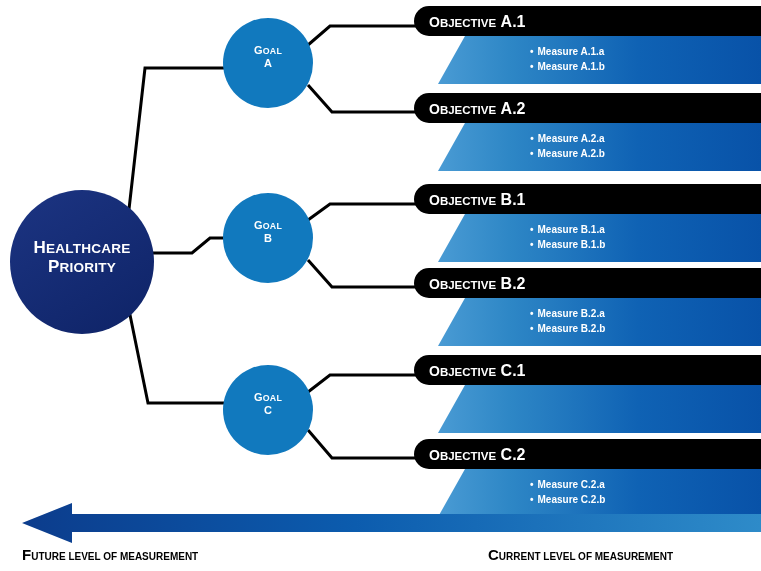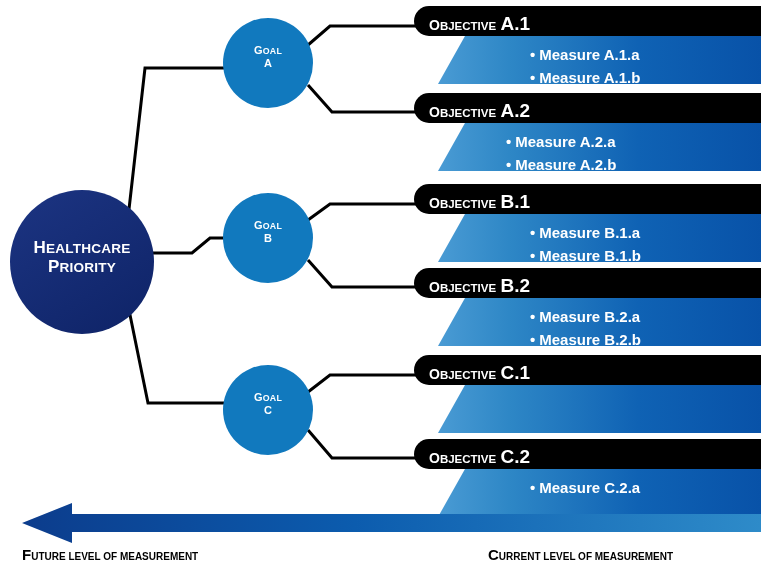--- a/index.html
+++ b/index.html
@@ -45,26 +45,26 @@
   .sc-small { font-size: 0.80em; }
 
   .objective-text {
     position: absolute;
     color: #ffffff;
     font-weight: bold;
     white-space: nowrap;
   }
   .objective-text .obj-word-first { font-size: 14px; }
   .objective-text .obj-word-rest { font-size: 11.5px; text-align: right; }
-  .objective-text .obj-code { font-size: 19px; }
+  .objective-text .obj-code { font-size: 16px; }
 
   .measure-list {
     position: absolute;
     color: #ffffff;
-    font-size: 15px;
+    font-size: 10px;
     font-weight: bold;
     line-height: 1.52;
     white-space: nowrap;
   }
   .measure-item .bullet { margin-right: 4px; }
 
   .axis-caption {
     position: absolute;
     color: #000000;
     font-weight: bold;
@@ -169,21 +169,21 @@
   </div>
   <div class="measure-list" style="left:530px; top:44px;">
     <div class="measure-item"><span class="bullet">•</span><span>Measure A.1.a</span></div>
     <div class="measure-item"><span class="bullet">•</span><span>Measure A.1.b</span></div>
   </div>
 
   <div class="objective-text" style="left:429px; top:100px;">
     <span class="obj-word-first">O</span><span class="obj-word-rest">BJECTIVE</span>
     <span class="obj-code">A.2</span>
   </div>
-  <div class="measure-list" style="left:506px; top:131px;">
+  <div class="measure-list" style="left:530px; top:131px;text-align:center;">
     <div class="measure-item"><span class="bullet">•</span><span>Measure A.2.a</span></div>
     <div class="measure-item"><span class="bullet">•</span><span>Measure A.2.b</span></div>
   </div>
 
   <div class="objective-text" style="left:429px; top:191px;">
     <span class="obj-word-first">O</span><span class="obj-word-rest">BJECTIVE</span>
     <span class="obj-code">B.1</span>
   </div>
   <div class="measure-list" style="left:530px; top:222px;">
     <div class="measure-item"><span class="bullet">•</span><span>Measure B.1.a</span></div>
@@ -203,20 +203,21 @@
     <span class="obj-word-first">O</span><span class="obj-word-rest">BJECTIVE</span>
     <span class="obj-code">C.1</span>
   </div>
 
   <div class="objective-text" style="left:429px; top:446px;">
     <span class="obj-word-first">O</span><span class="obj-word-rest">BJECTIVE</span>
     <span class="obj-code">C.2</span>
   </div>
   <div class="measure-list" style="left:530px; top:477px;">
     <div class="measure-item"><span class="bullet">•</span><span>Measure C.2.a</span></div>
+    <div class="measure-item"><span class="bullet">•</span><span>Measure C.2.b</span></div>
   </div>
 
   <div class="axis-caption" style="left:22px; top:546px;">
     <span class="cap-first">F</span><span class="cap-rest">UTURE LEVEL OF MEASUREMENT</span>
   </div>
   <div class="axis-caption" style="left:488px; top:546px;">
     <span class="cap-first">C</span><span class="cap-rest">URRENT LEVEL OF MEASUREMENT</span>
   </div>
 
 </div>

